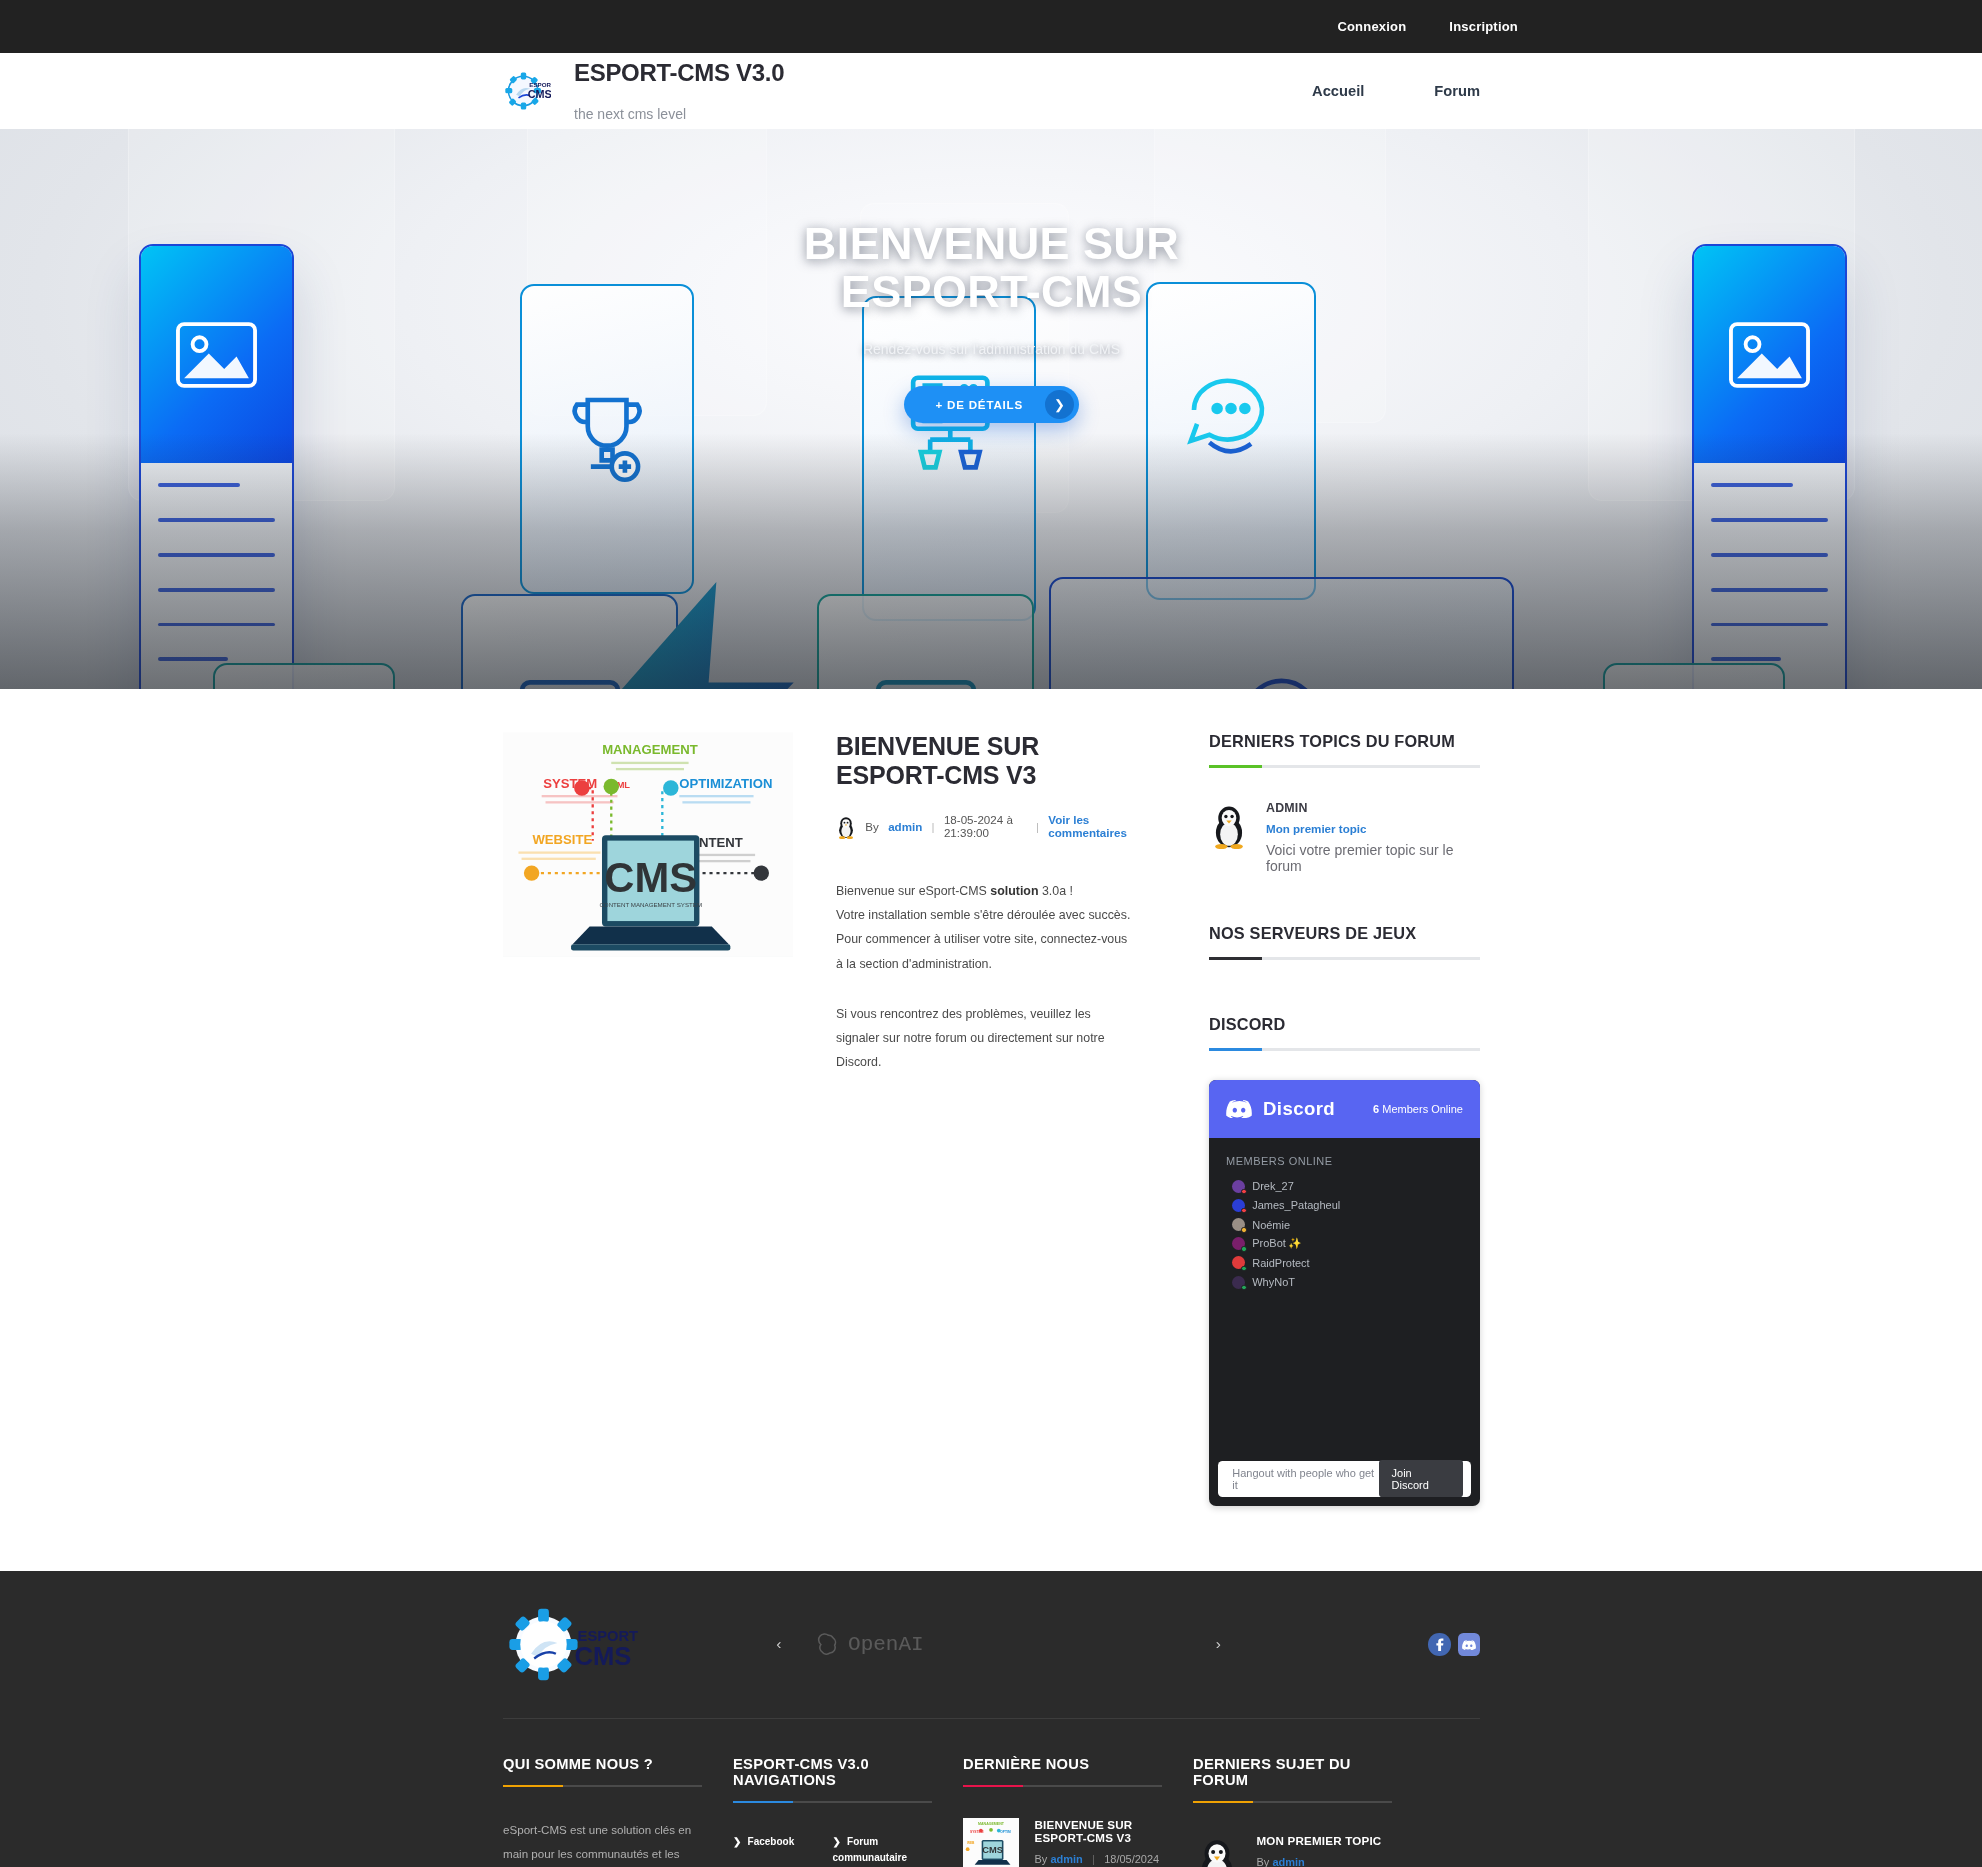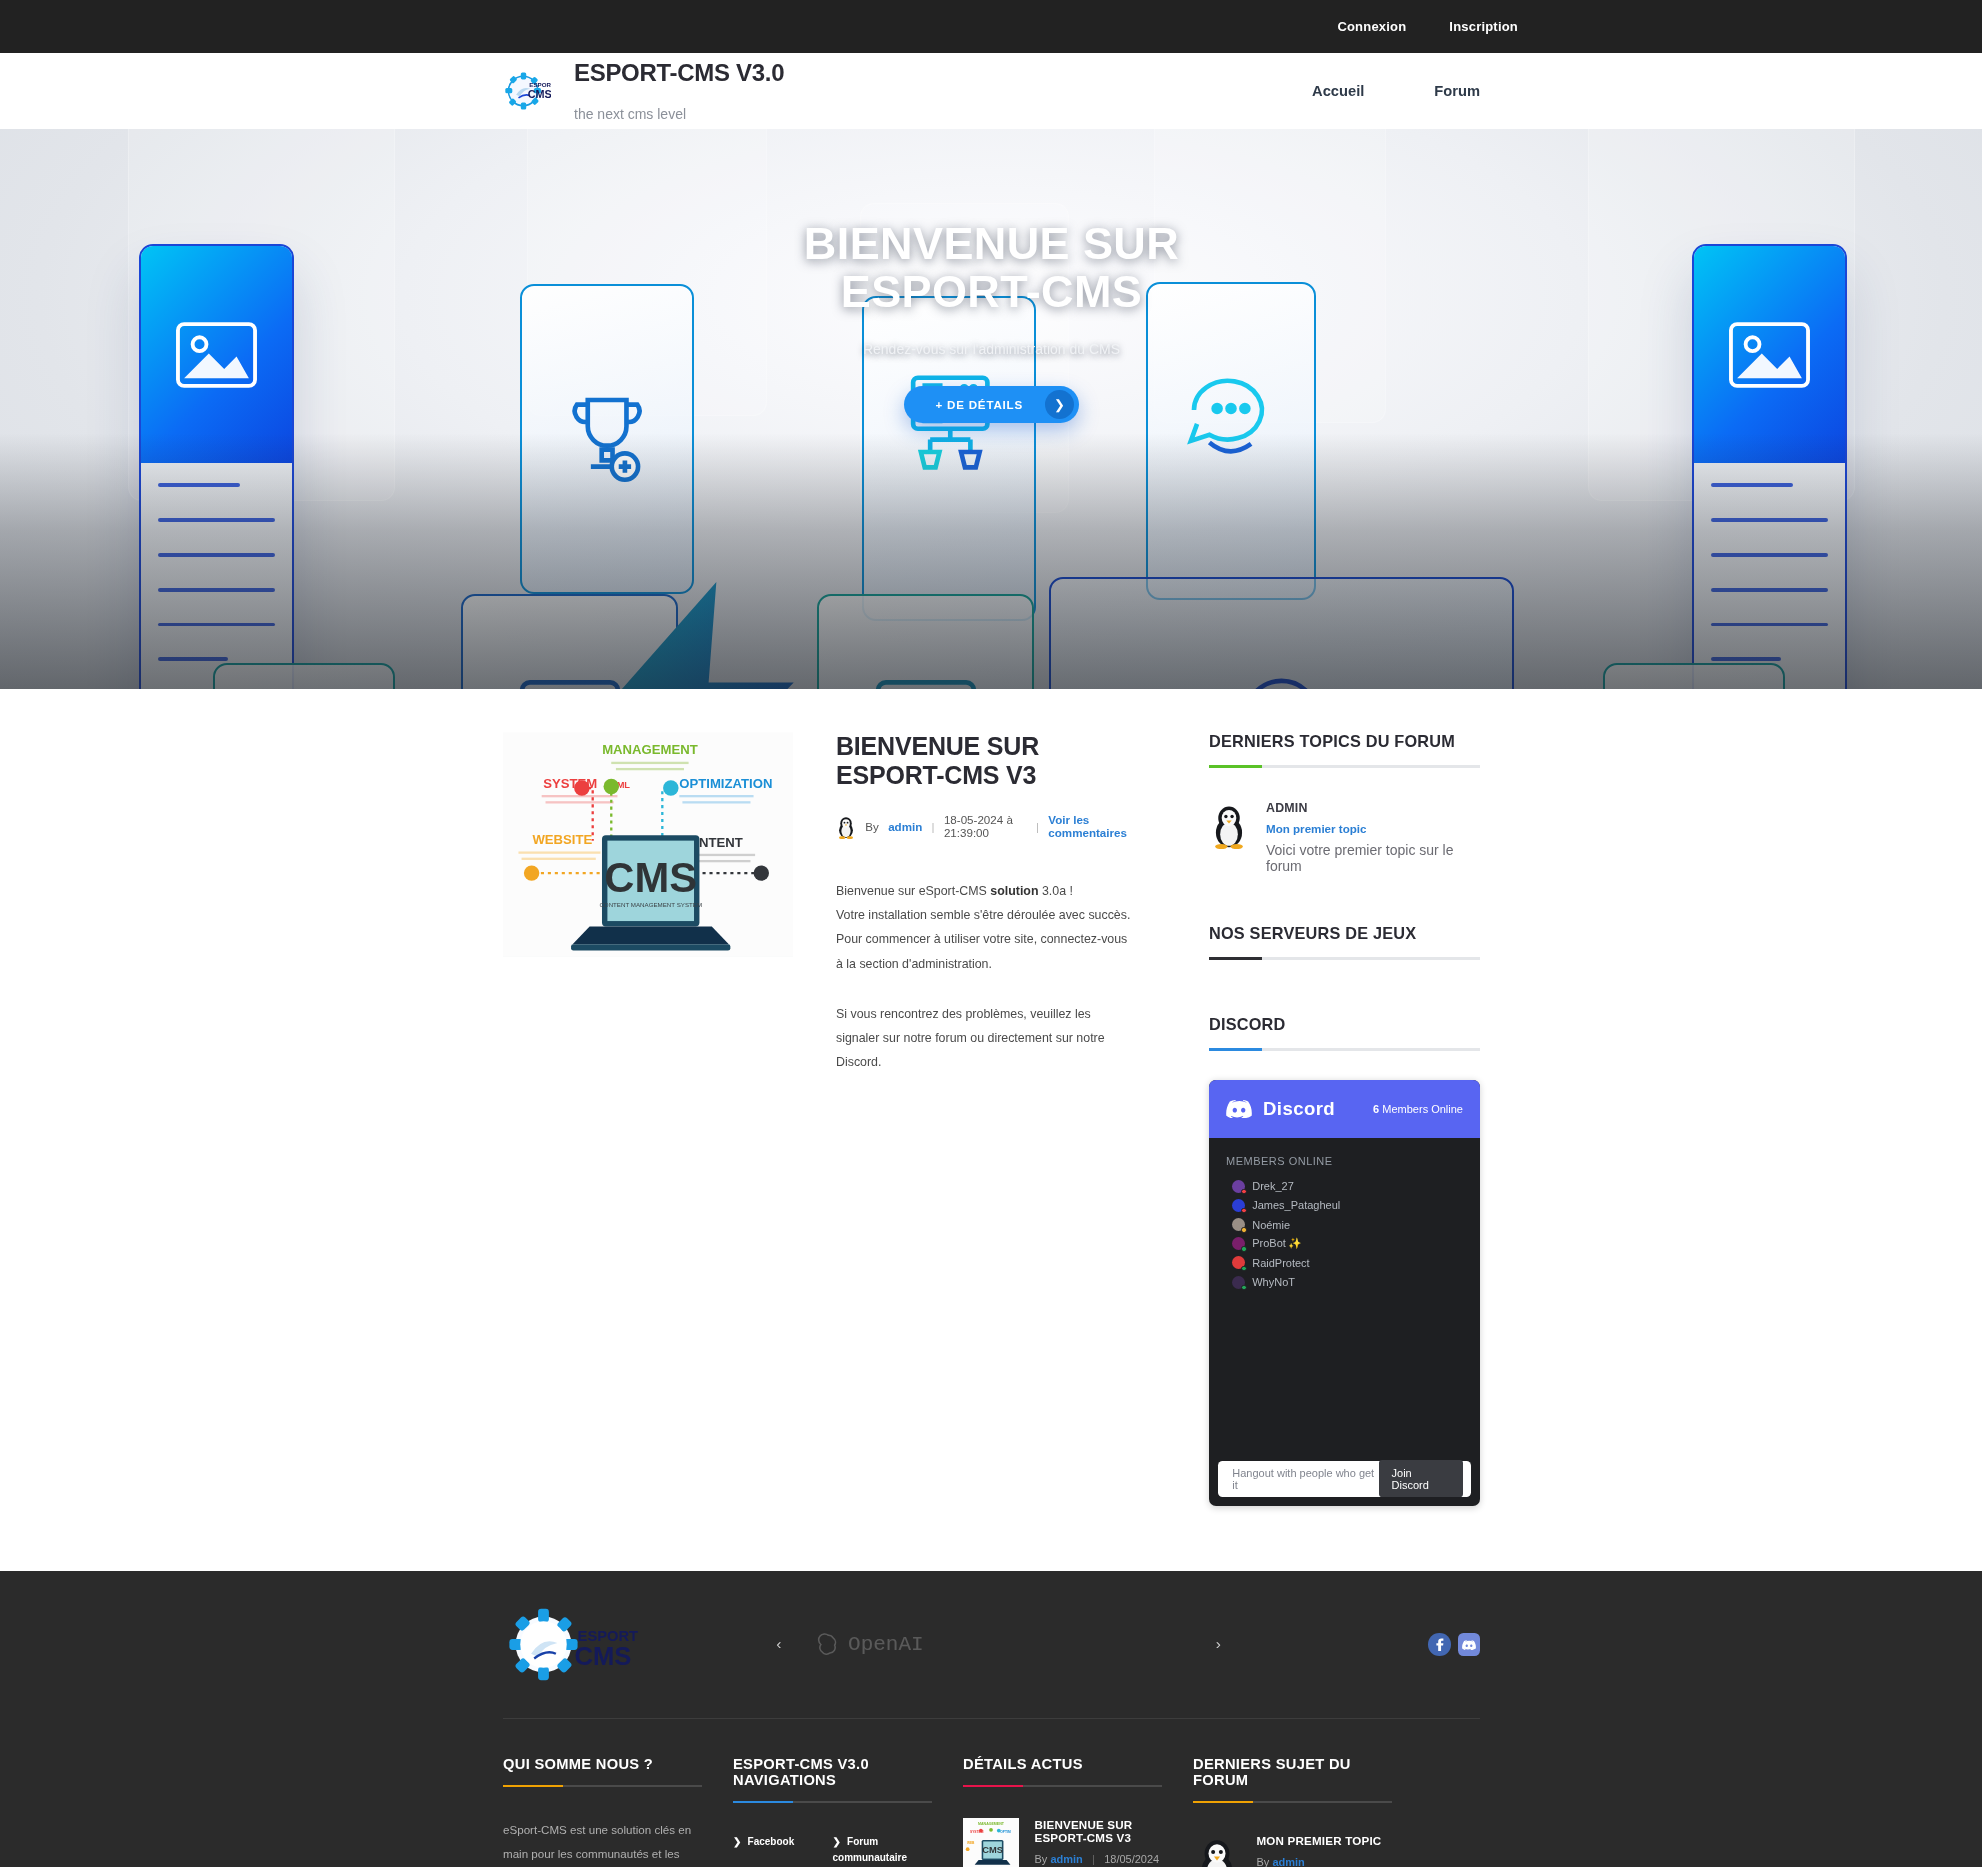--- a/index.html
+++ b/index.html
@@ -663,21 +663,21 @@
           <a href="#" class="flink"><span class="ch">❯</span><span>Discord eSport-CMS</span></a>
         </div>
         <div class="linkcol">
           <a href="#" class="flink"><span class="ch">❯</span><span>Forum communautaire</span></a>
           <a href="#" class="flink"><span class="ch">❯</span><span>Youtube</span></a>
         </div>
       </div>
     </div>
 
     <div class="fcol">
-      <h4>DÉTAILS ACTUS</h4>
+      <h4>DERNIÈRE NOUS</h4>
       <div class="frule">
           <i style="background:#e8134b"></i>
         </div>
       <div class="fpost">
         <span class="pth">
           <svg viewBox="0 0 72 64" width="56" height="50">
             <rect width="72" height="64" fill="#fcfcfc"></rect>
             <text x="36" y="9" font-family="Liberation Sans, sans-serif" font-size="4.6" font-weight="bold" fill="#7ab92d" text-anchor="middle">MANAGEMENT</text>
             <text x="9" y="19" font-family="Liberation Sans, sans-serif" font-size="4.2" font-weight="bold" fill="#ec3f3f">SYSTEM</text>
             <text x="48" y="19" font-family="Liberation Sans, sans-serif" font-size="4.2" font-weight="bold" fill="#1b8fd6">OPTIM</text>

